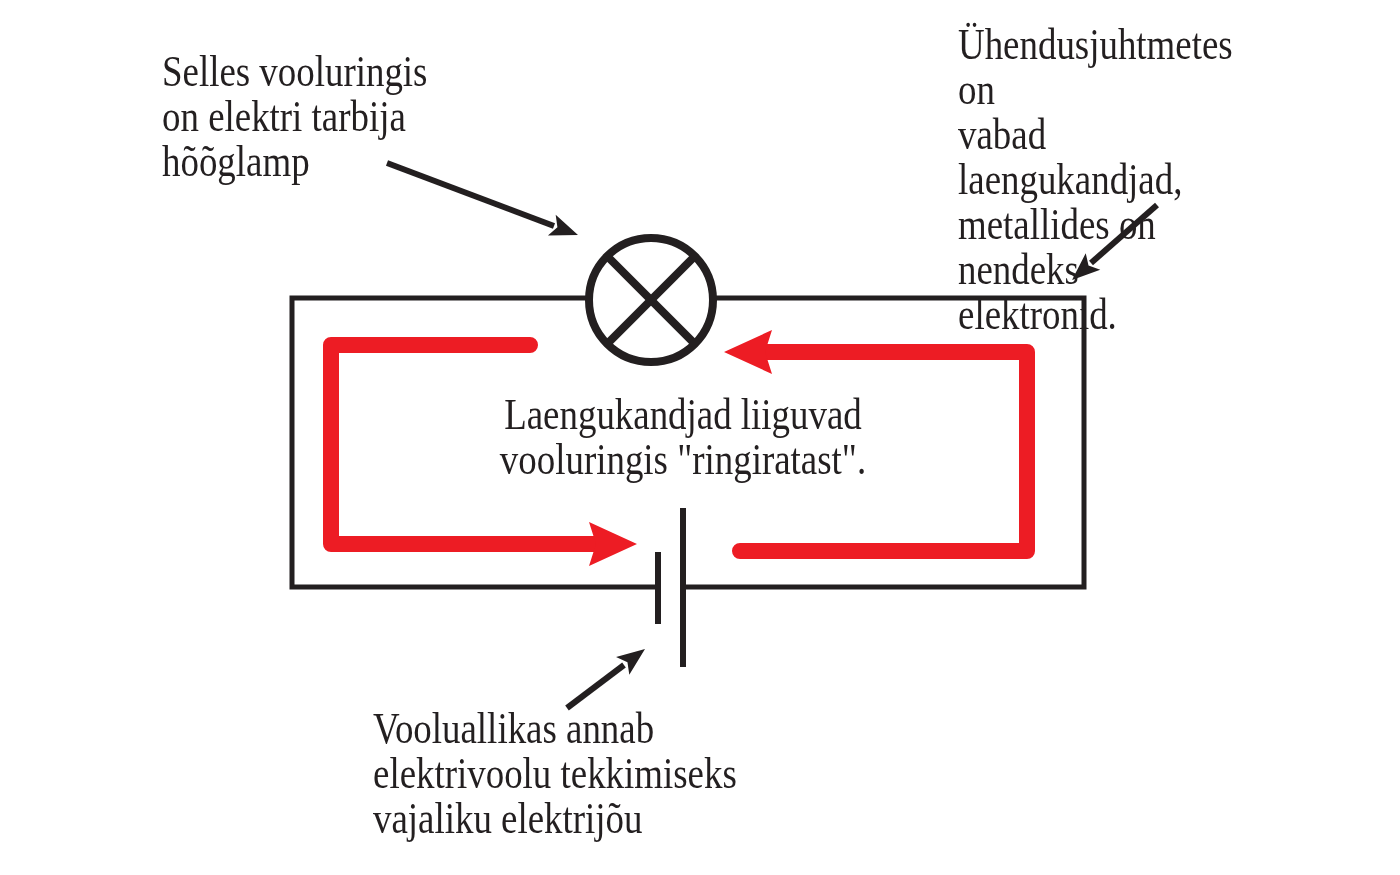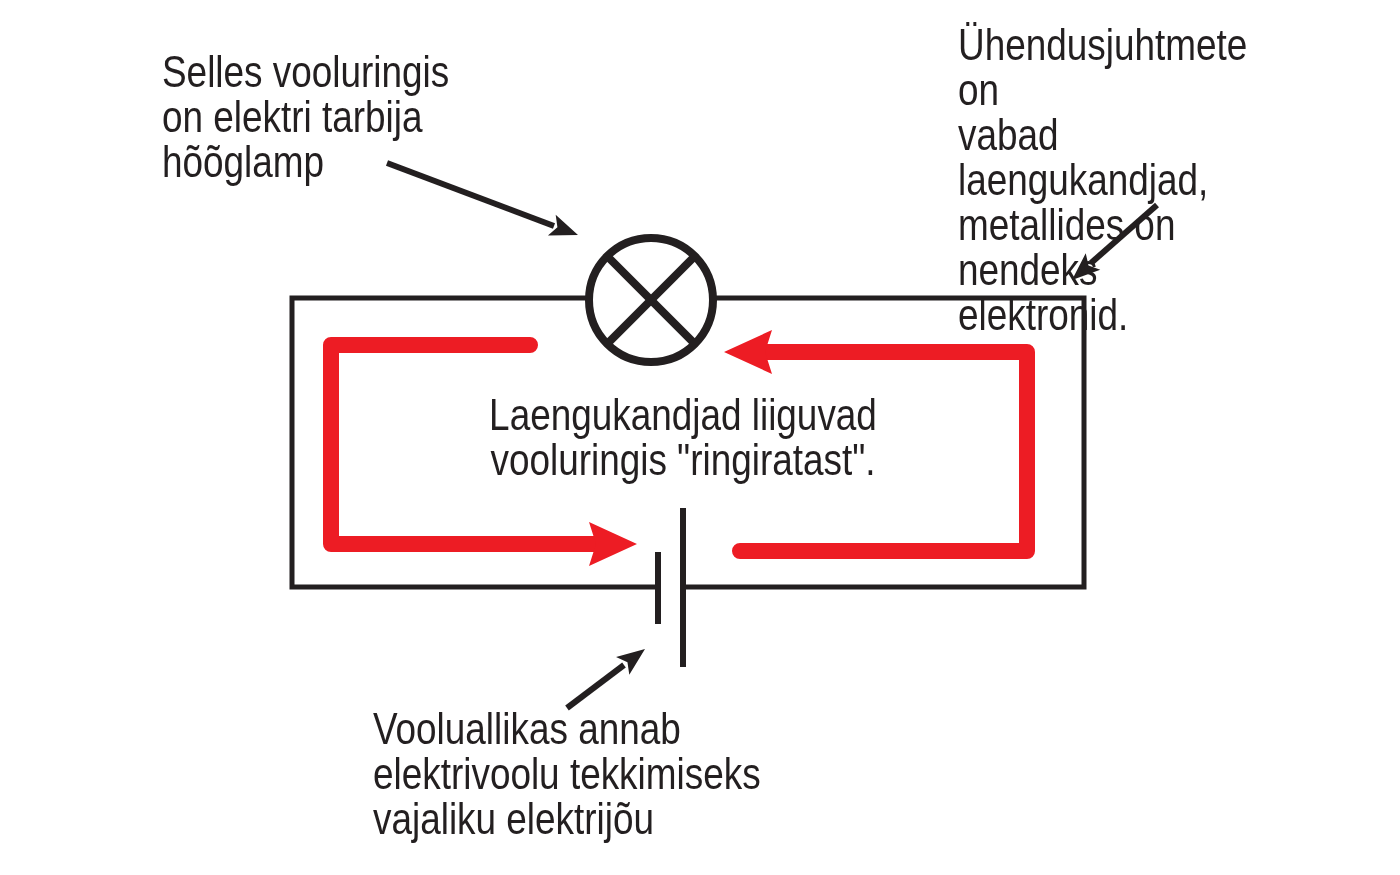--- a/index.html
+++ b/index.html
@@ -1,21 +1,21 @@
 <!DOCTYPE html>
 <html style="--flow-arrow-red: #ED1C24; --line-black: #231F20; --background: #FFFFFF;"><head>
 <meta charset="utf-8">
 <style>
   html,body{margin:0;padding:0;background:#ffffff;}
   .stage{
     position:relative;
     width:1248px;height:875px;
     background:var(--background,#ffffff);
     overflow:hidden;
-    font-family:Liberation Sans, sans-serif;
+    font-family:Liberation Serif, serif;
   }
   .diagram-svg{position:absolute;left:0;top:0;}
   .wire{stroke:var(--line-black,#231f20);fill:none;}
   .lamp-circle{fill:#ffffff;stroke:var(--line-black,#231f20);}
   .red-stroke{stroke:var(--flow-arrow-red,#ed1c24);fill:none;stroke-linecap:round;stroke-linejoin:round;}
   .red-fill{fill:var(--flow-arrow-red,#ed1c24);stroke:none;}
   .black-fill{fill:var(--line-black,#231f20);stroke:none;}
   .label{
     position:absolute;
     font-size:45px;

